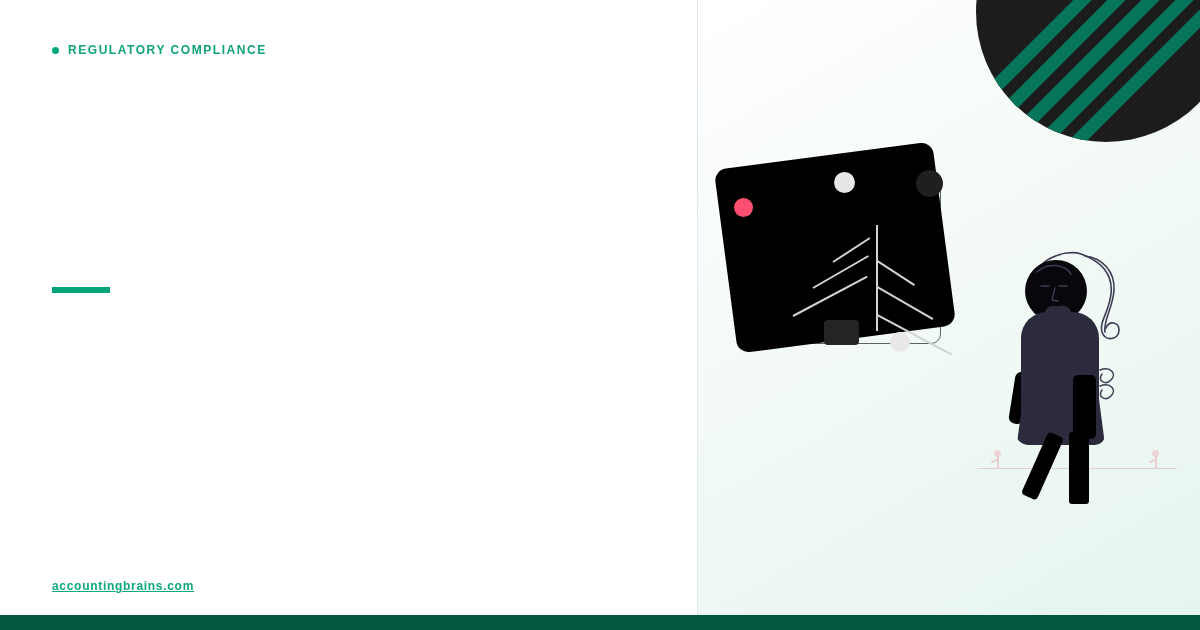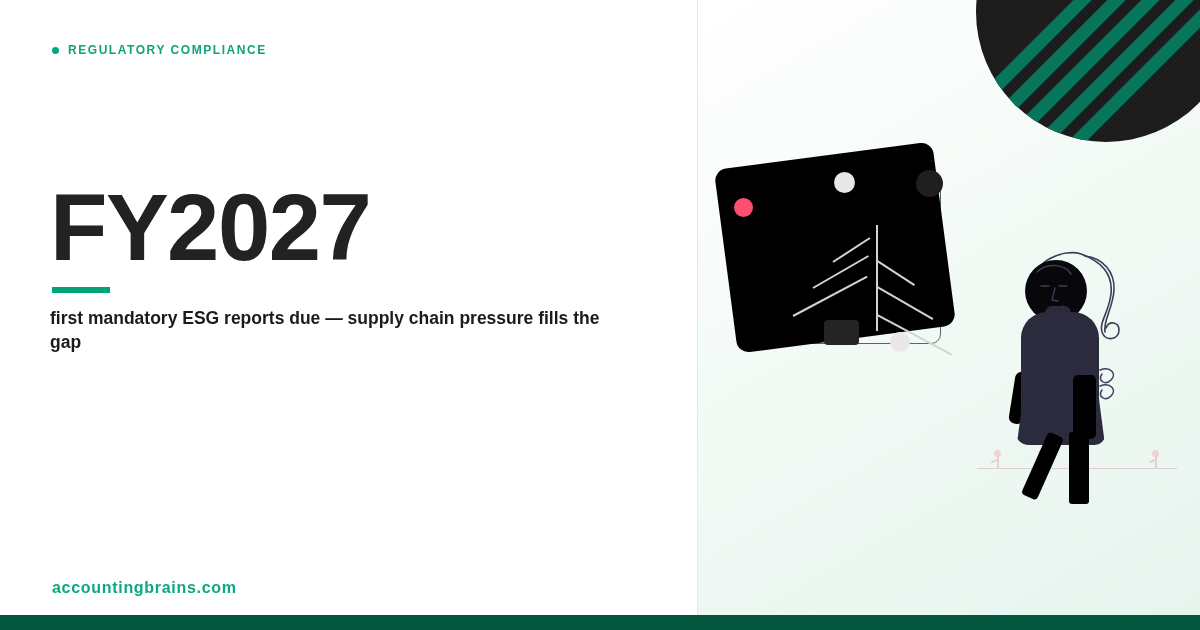--- a/index.html
+++ b/index.html
@@ -307,24 +307,25 @@
     left: 50px; top: 364px;
     width: 592px;
     font-size: 21px;
     line-height: 31px;
     color: #3b3b3b;
   }
 
   .site-url {
     position: absolute;
     left: 52px; top: 579px;
-    font-size: 16px;
+    font-size: 12px;
     font-weight: bold;
     letter-spacing: 0.7px;
     color: #0fa77f;
+    text-decoration: underline;
   }
 
   .bottom-bar {
     position: absolute;
     left: 0; bottom: 0;
     width: 1200px; height: 15px;
     background: #03573f;
   }
 </style>
 </head>
@@ -418,24 +419,22 @@
 
   <div class="panel-divider"></div>
 
   <div class="left-content">
 
     <div class="eyebrow">
       <span class="eyebrow-dot"></span>
       <span class="eyebrow-text">REGULATORY COMPLIANCE</span>
     </div>
 
-    <div class="headline">FY2027</div>
 
     <div class="accent-rule"></div>
 
-    <div class="subhead">first mandatory ESG reports due — supply chain pressure fills the gap</div>
 
 
     <div class="site-url">accountingbrains.com</div>
   </div>
 
   <div class="bottom-bar"></div>
 </div>
 
 </body></html>

